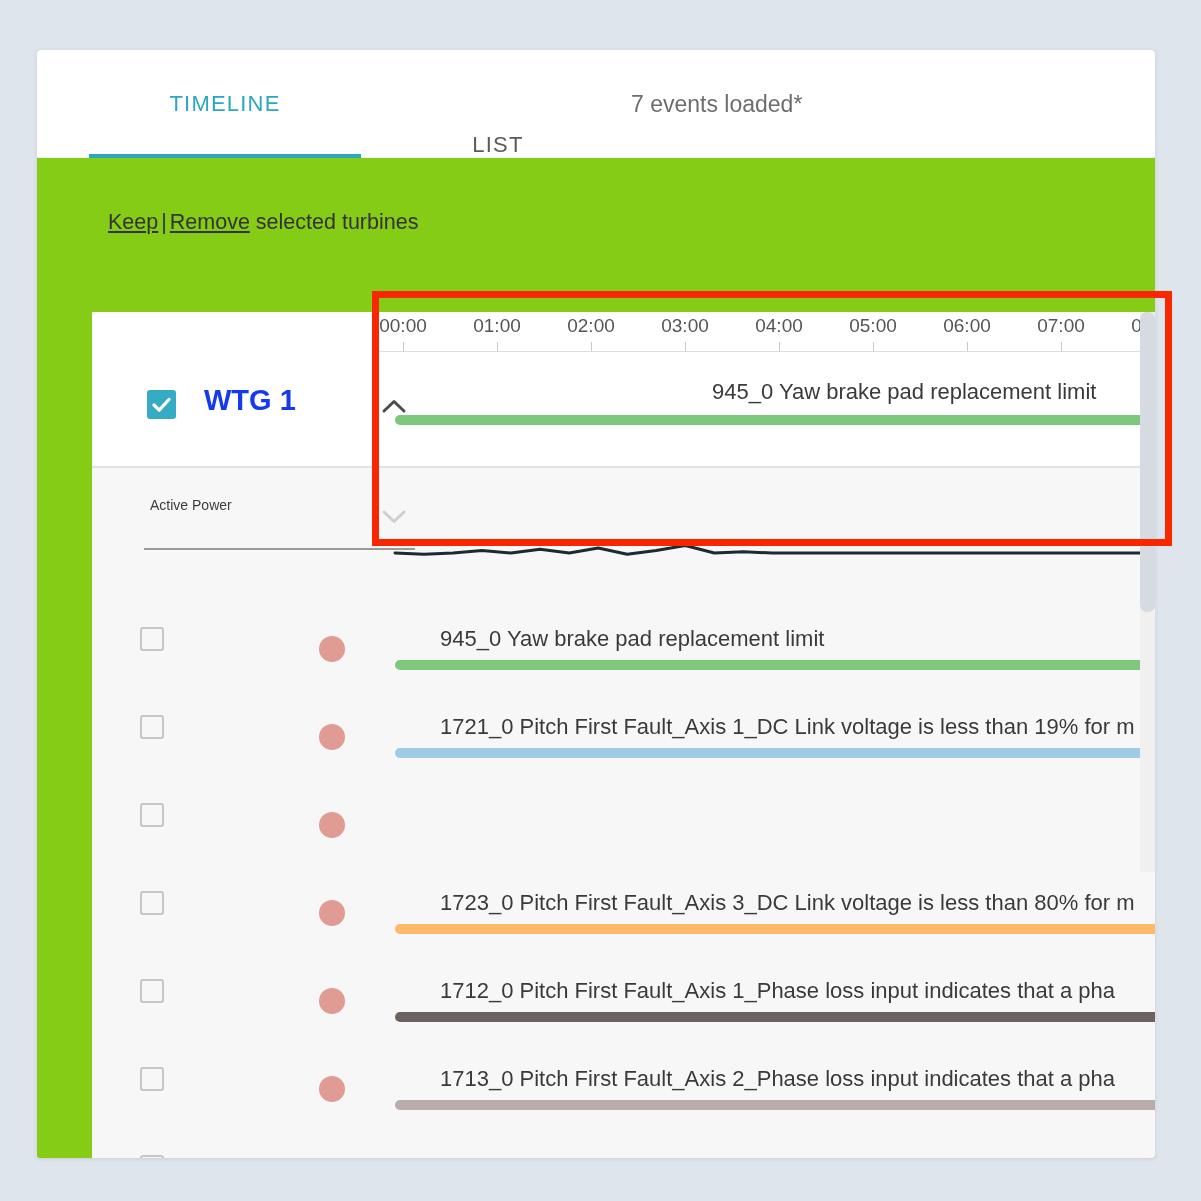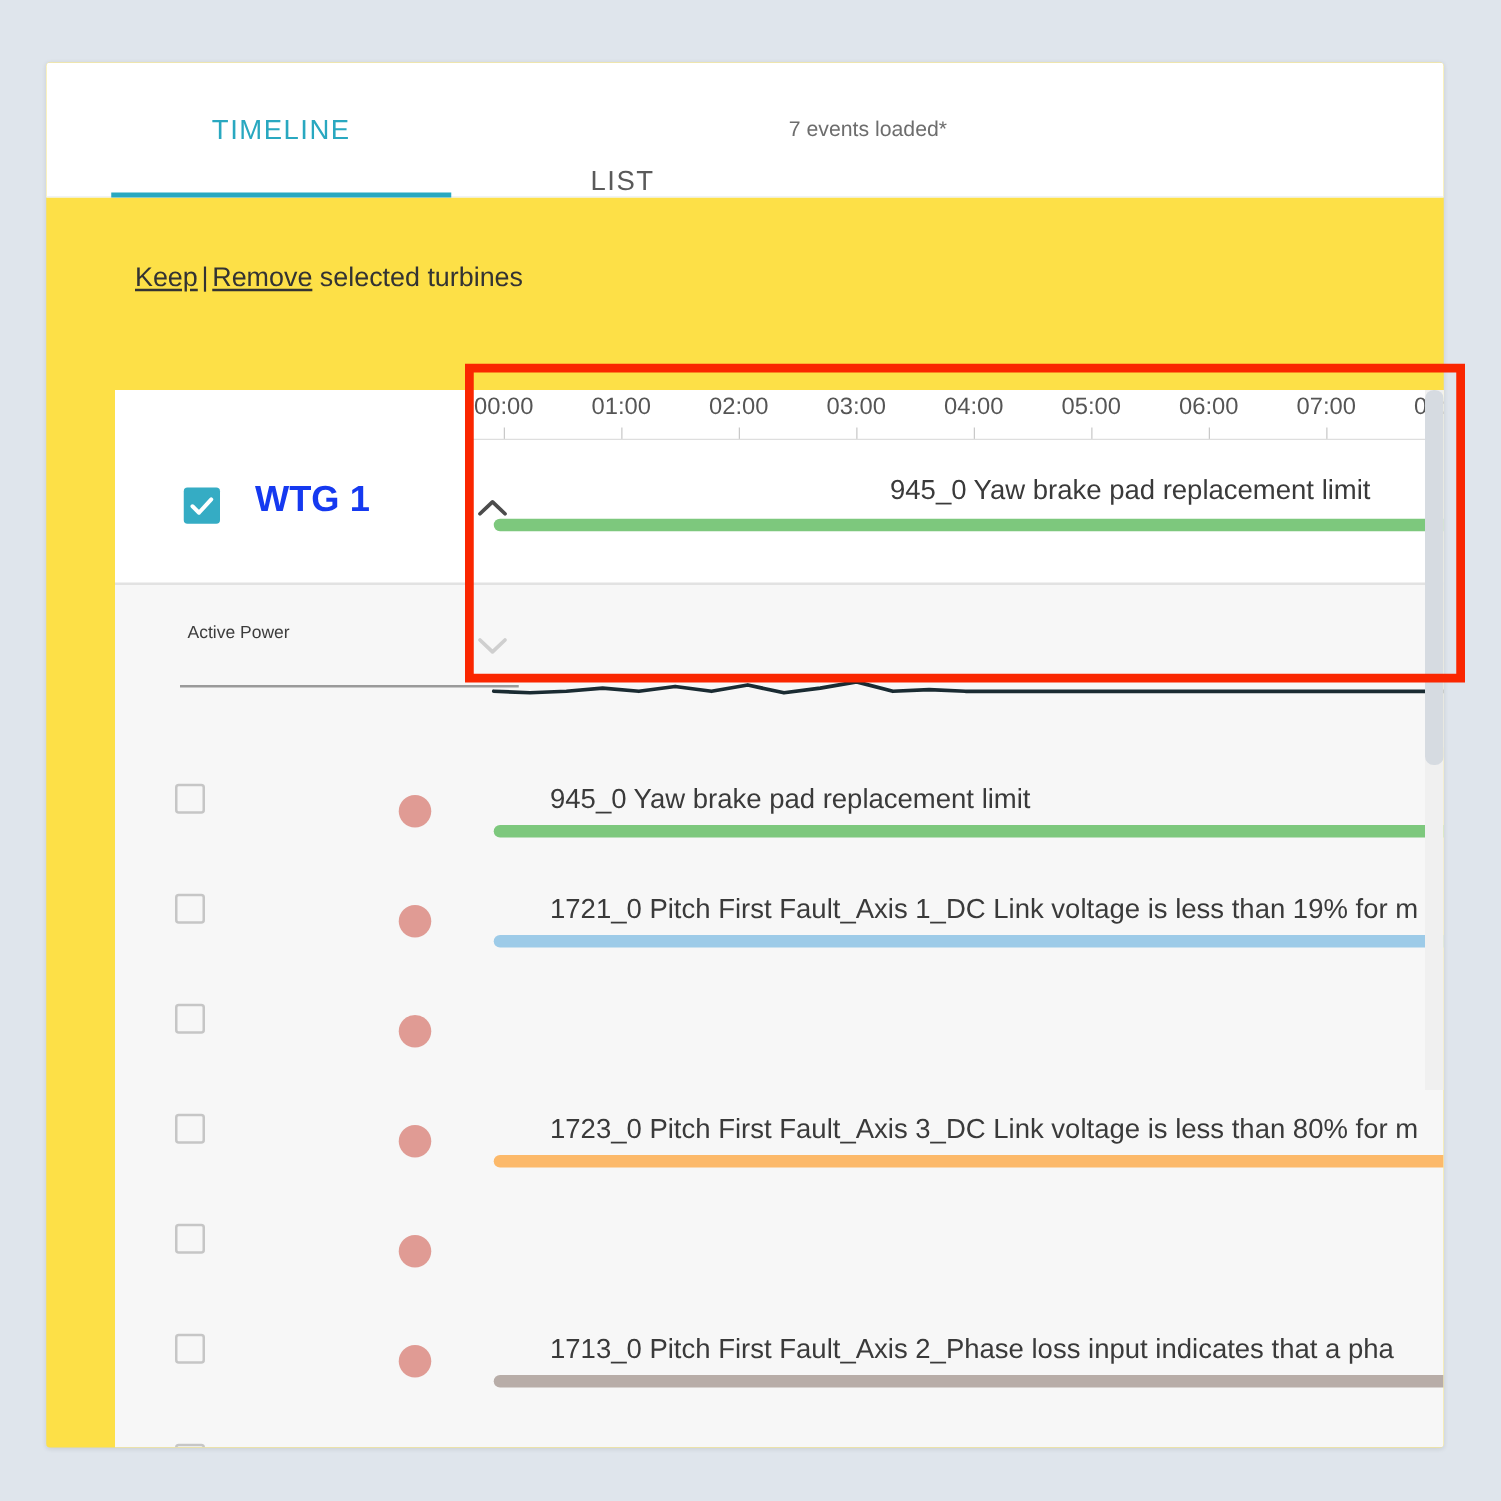--- a/index.html
+++ b/index.html
@@ -19,21 +19,21 @@
     height: 1201px;
     background: #dfe5ec;
   }
 
   #card {
     position: absolute;
     left: 37px;
     top: 50px;
     width: 1118px;
     height: 1108px;
-    background: #fde047;
+    background: #84cc16;
     border-radius: 3px;
     box-shadow: 0 1px 4px rgba(0,0,0,0.10);
     overflow: hidden;
   }
 
   
   #tabbar {
     position: absolute;
     left: 0; top: 0;
     width: 1118px;
@@ -71,21 +71,21 @@
     color: #5a5a5a;
     align-items: flex-end;
   }
   #events-loaded {
     position: absolute;
     left: 594px;
     top: 0;
     height: 108px;
     display: flex;
     align-items: center;
-    font-size: 17px;
+    font-size: 23px;
     color: #6d6d6d;
     white-space: nowrap;
   }
 
   
   #filter-row {
     position: absolute;
     left: 71px;
     top: 160px;
     font-size: 21.5px;
@@ -448,20 +448,24 @@
             <div class="event-checkbox"></div>
             <div class="event-dot" style="background: rgb(224, 155, 148);"></div>
             <div class="event-track">
               <div class="event-title">1723_0 Pitch First Fault_Axis 3_DC Link voltage is less than 80% for m</div>
               <div class="event-bar" style="background: rgb(252, 185, 106);"></div>
             </div>
           </div>
           <div class="event-row">
             <div class="event-checkbox"></div>
             <div class="event-dot" style="background: rgb(224, 155, 148);"></div>
+            <div class="event-track">
+              <div class="event-title">1712_0 Pitch First Fault_Axis 1_Phase loss input indicates that a pha</div>
+              <div class="event-bar" style="background: rgb(107, 99, 95);"></div>
+            </div>
           </div>
           <div class="event-row">
             <div class="event-checkbox"></div>
             <div class="event-dot" style="background: rgb(224, 155, 148);"></div>
             <div class="event-track">
               <div class="event-title">1713_0 Pitch First Fault_Axis 2_Phase loss input indicates that a pha</div>
               <div class="event-bar" style="background: rgb(184, 173, 168);"></div>
             </div>
           </div>
           <div class="event-row">

